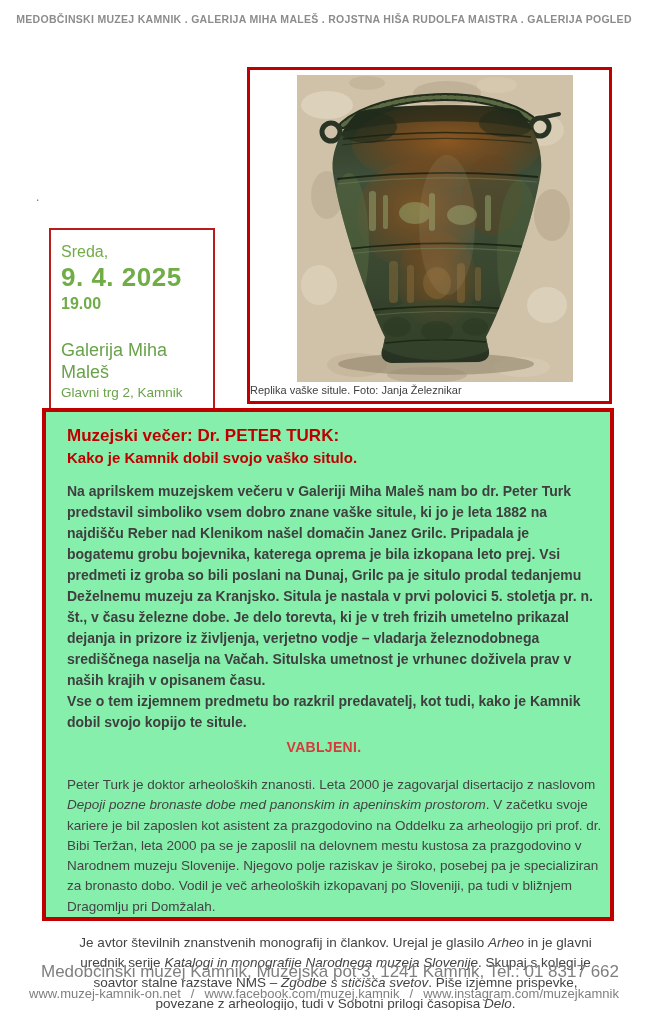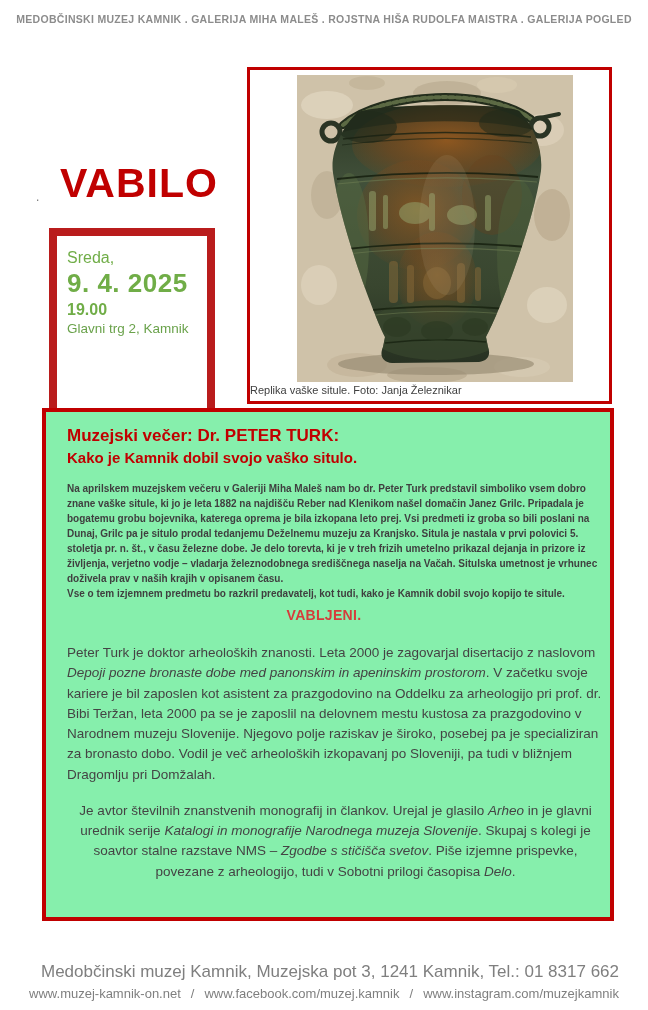--- a/index.html
+++ b/index.html
@@ -14,21 +14,21 @@
   }
   
   .vabilo-dot{position:absolute;left:36px;top:190px;font-size:12px;color:#777;}
   .vabilo{
     position:absolute;left:60px;top:160px;font-size:41px;font-weight:800;
     color:#c00000;letter-spacing:1px;
   }
   
   .date-box{
     position:absolute;left:49px;top:228px;width:166px;height:202px;
-    border:8px solid #b91c1c;box-sizing:border-box;background:#fff;
+    border:2px solid #b91c1c;box-sizing:border-box;background:#fff;
     padding:12px 6px 0 10px;
   }
   .ev-day{font-size:16px;color:#70ad47;line-height:1.2;}
   .ev-date{font-size:26px;font-weight:bold;color:#70ad47;line-height:1.25;letter-spacing:.5px;}
   .ev-time{font-size:16px;font-weight:bold;color:#70ad47;line-height:1.3;}
   .ev-venue{font-size:18px;color:#6aa24b;margin-top:26px;line-height:1.2;}
   .ev-addr{font-size:13.5px;color:#6aa24b;line-height:1.3;}
   
   .photo-box{
     position:absolute;left:247px;top:67px;width:365px;height:337px;
@@ -41,21 +41,21 @@
   }
   
   .main-box{
     position:absolute;left:42px;top:408px;width:572px;height:513px;
     border:4px solid #c00000;box-sizing:border-box;background:#86efac;
     padding:13px 30px 0 21px;
   }
   .main-title{font-size:17px;font-weight:bold;color:#c00000;line-height:1.35;}
   .main-subtitle{font-size:15px;font-weight:bold;color:#c00000;line-height:1.35;}
   .body-par{
-    margin:0;margin-top:13px;font-size:10px;font-weight:600;color:#3f3f3f;
+    margin:0;margin-top:13px;font-size:14px;font-weight:600;color:#3f3f3f;
     line-height:1.5;width:532px;
   }
   .body-par.cont{margin-top:0;}
   .invited-line{
     width:514px;text-align:center;margin-top:6px;
     font-size:14px;font-weight:600;color:#d63b3b;letter-spacing:.3px;
   }
   .bio-par{
     margin:0;margin-top:20px;font-size:13.5px;font-weight:400;color:#444444;
     line-height:1.5;width:537px;
@@ -70,26 +70,26 @@
   .footer-sep{padding:0 10px;}
 </style>
 </head>
 <body>
 
 <div class="page">
 
   <div class="masthead">MEDOBČINSKI MUZEJ KAMNIK . GALERIJA MIHA MALEŠ . ROJSTNA HIŠA RUDOLFA MAISTRA . GALERIJA POGLED</div>
 
   <span class="vabilo-dot">.</span>
-  <div class="vabilo">VABILO</div>
 
   <div class="date-box">
     <div class="ev-day">Sreda,</div>
     <div class="ev-date">9. 4. 2025</div>
     <div class="ev-time">19.00</div>
+    <div class="ev-venue">Galerija Miha Maleš</div>
     <div class="ev-addr">Glavni trg 2, Kamnik</div>
   </div>
 
   <div class="photo-box">
     <div class="photo-frame">
       <svg width="276" height="307" viewBox="0 0 276 307" xmlns="http://www.w3.org/2000/svg">
         <defs>
           <clipPath id="vclip">
             <path d="M60 38 C70 29,205 27,222 36 C238 52,246 76,244 96 C236 152,201 240,189 262 L191 272 C194 280,191 286,182 287 L95 288 C86 287,82 281,86 272 L88 262 C75 236,44 152,36 98 C33 78,44 54,60 38 Z"></path>
           </clipPath>

